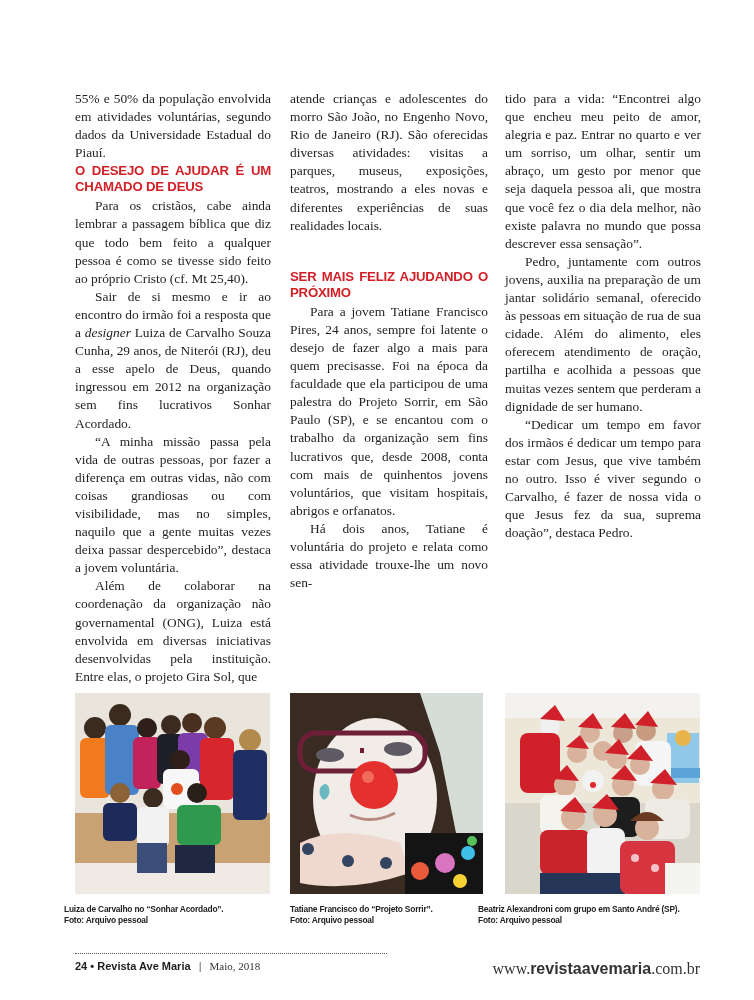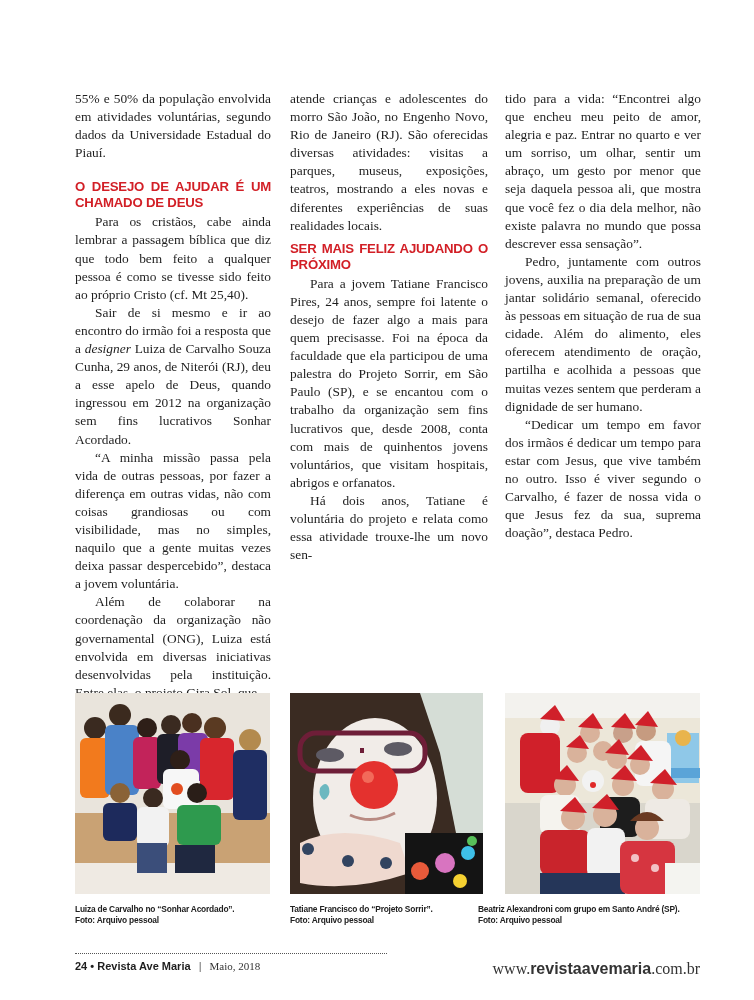--- a/index.html
+++ b/index.html
@@ -9,43 +9,43 @@
   .col2 { left:290px; width:198px; }
   .col3 { left:505px; width:196px; }
   .col p { margin:0; text-indent:0; }
   .col p.ind { text-indent:20px; }
   .col h2 { margin:18px 0 2px 0; font-family:"Liberation Sans", "DejaVu Sans", sans-serif; font-weight:bold; font-size:13.2px; line-height:16px; color:#d21f26; text-transform:uppercase; letter-spacing:-0.2px; }
   .photo { position:absolute; top:693px; width:195px; height:201px; overflow:hidden; }
   .p1 { left:75px; }
   .p2 { left:290px; width:193px; }
   .p3 { left:505px; }
   .caption { position:absolute; top:904px; font-family:"Liberation Sans", "DejaVu Sans", sans-serif; font-weight:bold; font-size:8.4px; line-height:11px; color:#222; letter-spacing:-0.2px; }
-  .c1 { left:75px; } .c2 { left:290px; } .c3 { left:478px; }
+  .c1 { left:64px; } .c2 { left:290px; } .c3 { left:478px; }
   .dots { position:absolute; left:75px; top:953px; width:312px; border-top:1px dotted #555; }
   .folio { position:absolute; left:75px; top:960px; font-size:11px; font-family:"Liberation Sans", "DejaVu Sans", sans-serif; }
   .folio b { font-weight:bold; }
   .folio .sep { color:#666; margin:0 5px; }
   .folio .date { font-family:"Liberation Serif", serif; font-size:11px; color:#333; }
   .url { position:absolute; right:54px; top:960px; font-family:"Liberation Serif", serif; font-size:16px; color:#333; }
   .url b { font-family:"Liberation Sans", sans-serif; font-weight:bold; }
 </style>
 </head>
 <body>
 
 <div class="col col1">
     <p>55% e 50% da população envolvida em atividades voluntárias, segundo dados da Universidade Estadual do Piauí.</p>
-    <h2 style="margin-top: 17px;">O DESEJO DE AJUDAR É UM CHAMADO DE DEUS</h2>
+    <h2 style="margin-top: 1px;">O DESEJO DE AJUDAR É UM CHAMADO DE DEUS</h2>
     <p class="ind">Para os cristãos, cabe ainda lembrar a passagem bíblica que diz que todo bem feito a qualquer pessoa é como se tivesse sido feito ao próprio Cristo (cf. Mt 25,40).</p>
     <p class="ind">Sair de si mesmo e ir ao encontro do irmão foi a resposta que a <i>designer</i> Luiza de Carvalho Souza Cunha, 29 anos, de Niterói (RJ), deu a esse apelo de Deus, quando ingressou em 2012 na organização sem fins lucrativos Sonhar Acordado.</p>
     <p class="ind">“A minha missão passa pela vida de outras pessoas, por fazer a diferença em outras vidas, não com coisas grandiosas ou com visibilidade, mas no simples, naquilo que a gente muitas vezes deixa passar despercebido”, destaca a jovem voluntária.</p>
     <p class="ind">Além de colaborar na coordenação da organização não governamental (ONG), Luiza está envolvida em diversas iniciativas desenvolvidas pela instituição. Entre elas, o projeto Gira Sol, que</p>
   </div>
 <div class="col col2">
     <p>atende crianças e adolescentes do morro São João, no Engenho Novo, Rio de Janeiro (RJ). São oferecidas diversas atividades: visitas a parques, museus, exposições, teatros, mostrando a eles novas e diferentes experiências de suas realidades locais.</p>
-    <h2 style="margin-top: 6px;">SER MAIS FELIZ AJUDANDO O PRÓXIMO</h2>
+    <h2 style="margin-top: 34px;">SER MAIS FELIZ AJUDANDO O PRÓXIMO</h2>
     <p class="ind">Para a jovem Tatiane Francisco Pires, 24 anos, sempre foi latente o desejo de fazer algo a mais para quem precisasse. Foi na época da faculdade que ela participou de uma palestra do Projeto Sorrir, em São Paulo (SP), e se encantou com o trabalho da organização sem fins lucrativos que, desde 2008, conta com mais de quinhentos jovens voluntários, que visitam hospitais, abrigos e orfanatos.</p>
     <p class="ind">Há dois anos, Tatiane é voluntária do projeto e relata como essa atividade trouxe-lhe um novo sen-</p>
   </div>
 <div class="col col3">
     <p>tido para a vida: “Encontrei algo que encheu meu peito de amor, alegria e paz. Entrar no quarto e ver um sorriso, um olhar, sentir um abraço, um gesto por menor que seja daquela pessoa ali, que mostra que você fez o dia dela melhor, não existe palavra no mundo que possa descrever essa sensação”.</p>
     <p class="ind">Pedro, juntamente com outros jovens, auxilia na preparação de um jantar solidário semanal, oferecido às pessoas em situação de rua de sua cidade. Além do alimento, eles oferecem atendimento de oração, partilha e acolhida a pessoas que muitas vezes sentem que perderam a dignidade de ser humano.</p>
     <p class="ind">“Dedicar um tempo em favor dos irmãos é dedicar um tempo para estar com Jesus, que vive também no outro. Isso é viver segundo o Carvalho, é fazer de nossa vida o que Jesus fez da sua, suprema doação”, destaca Pedro.</p>
   </div>
 
 <div class="photo p1">

